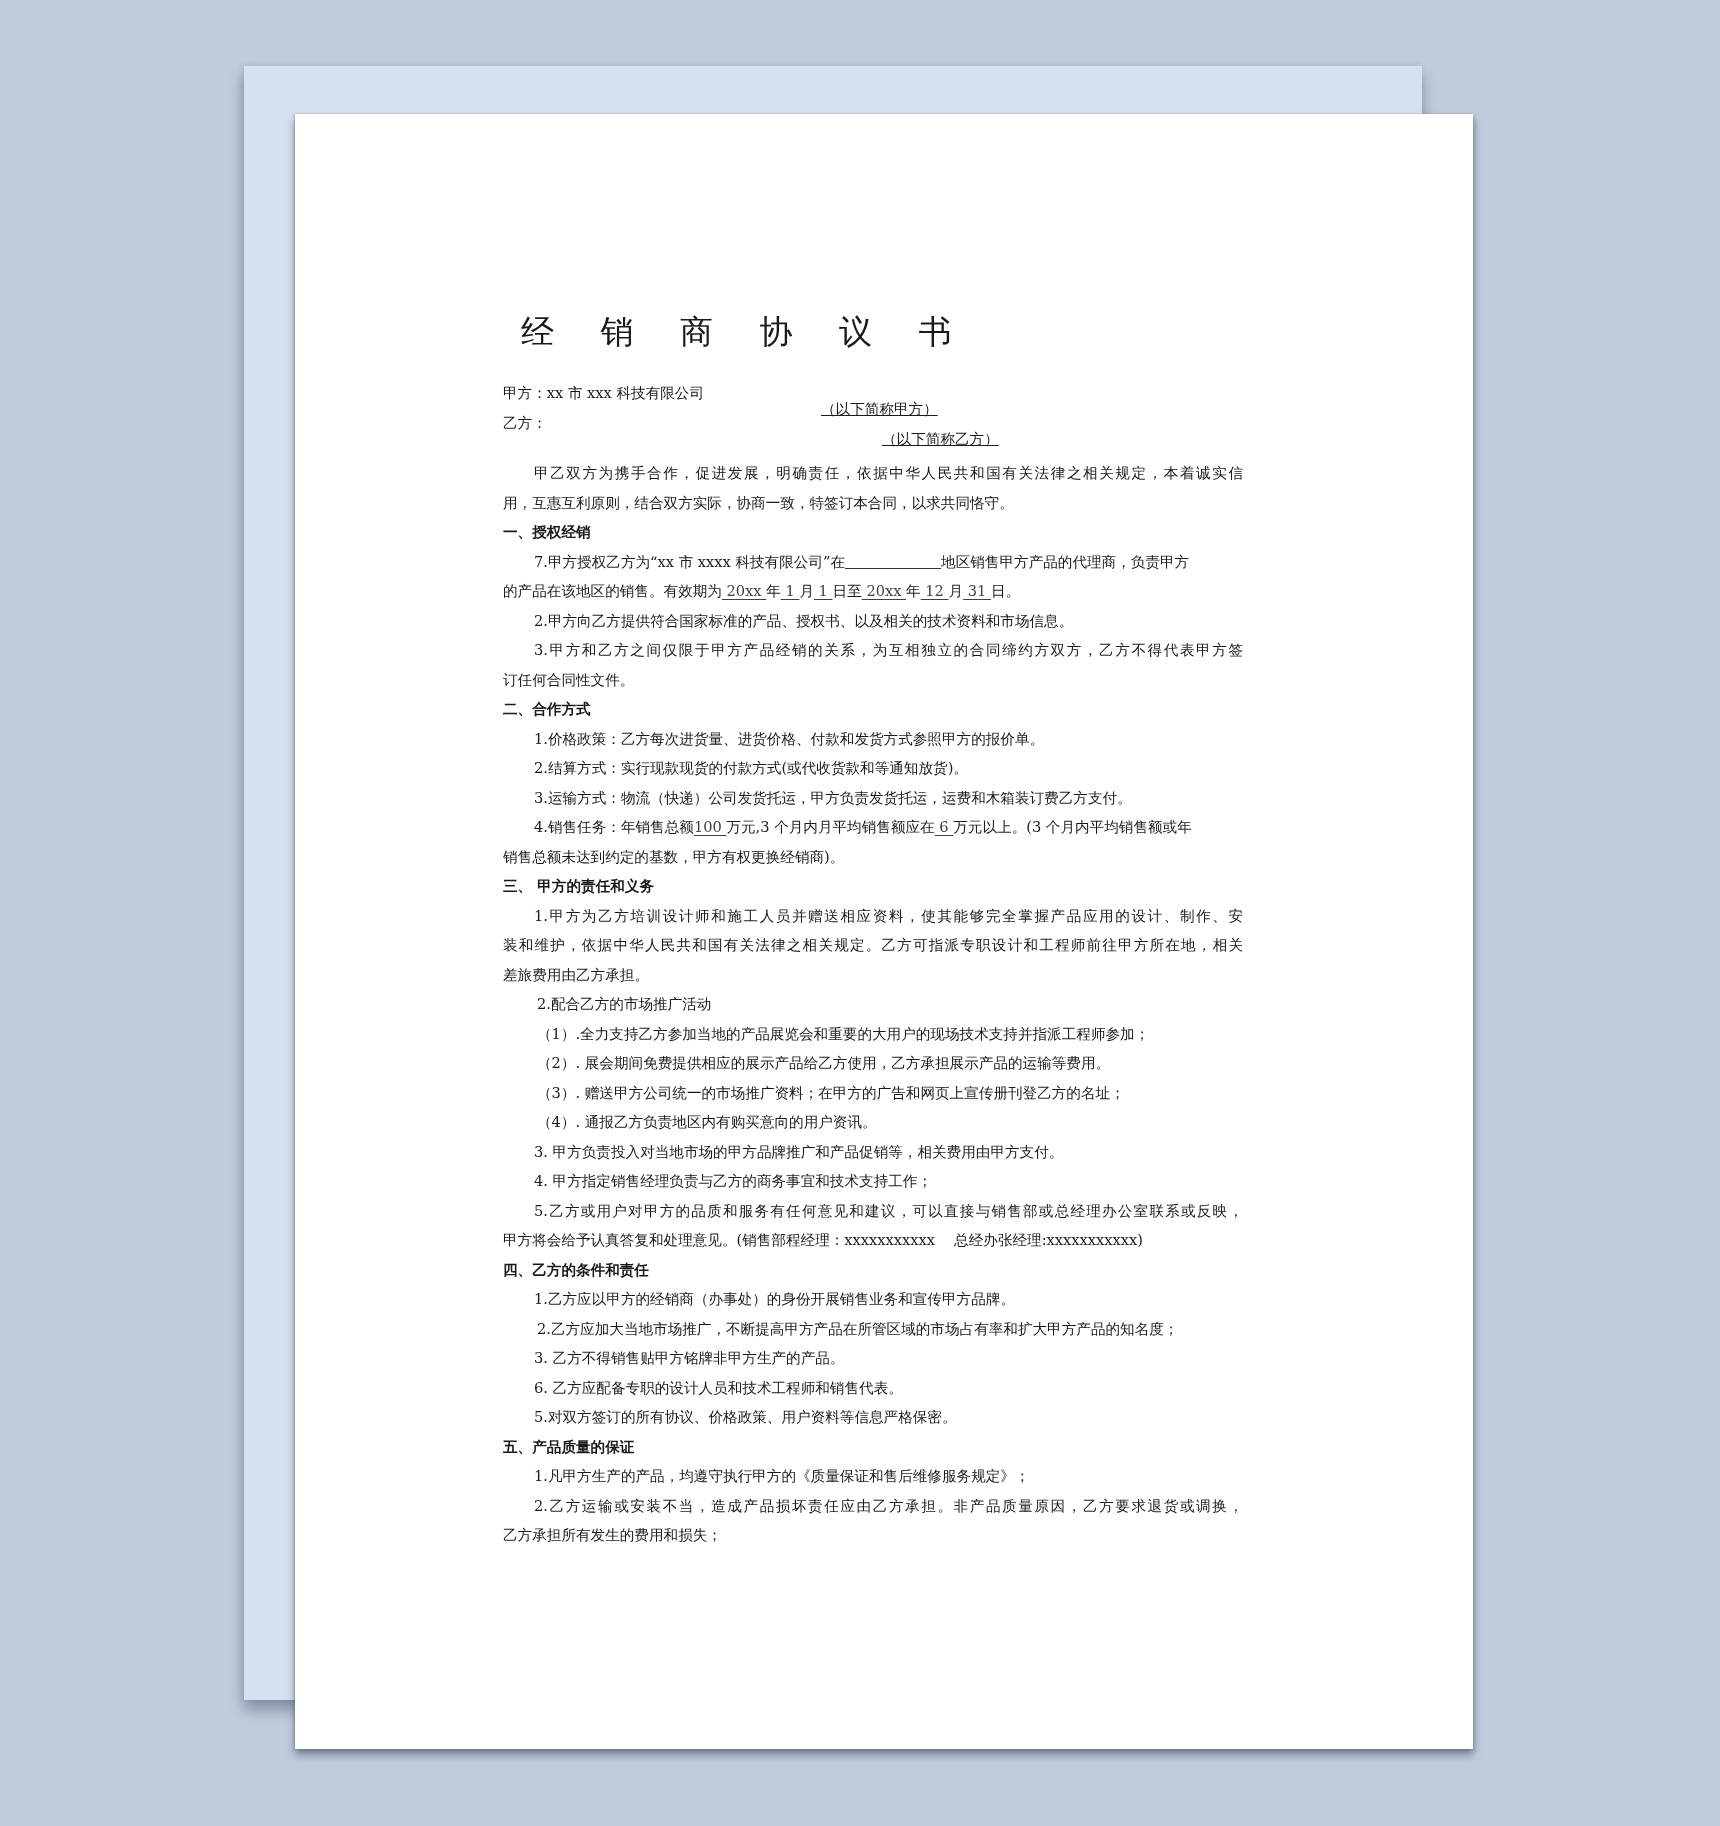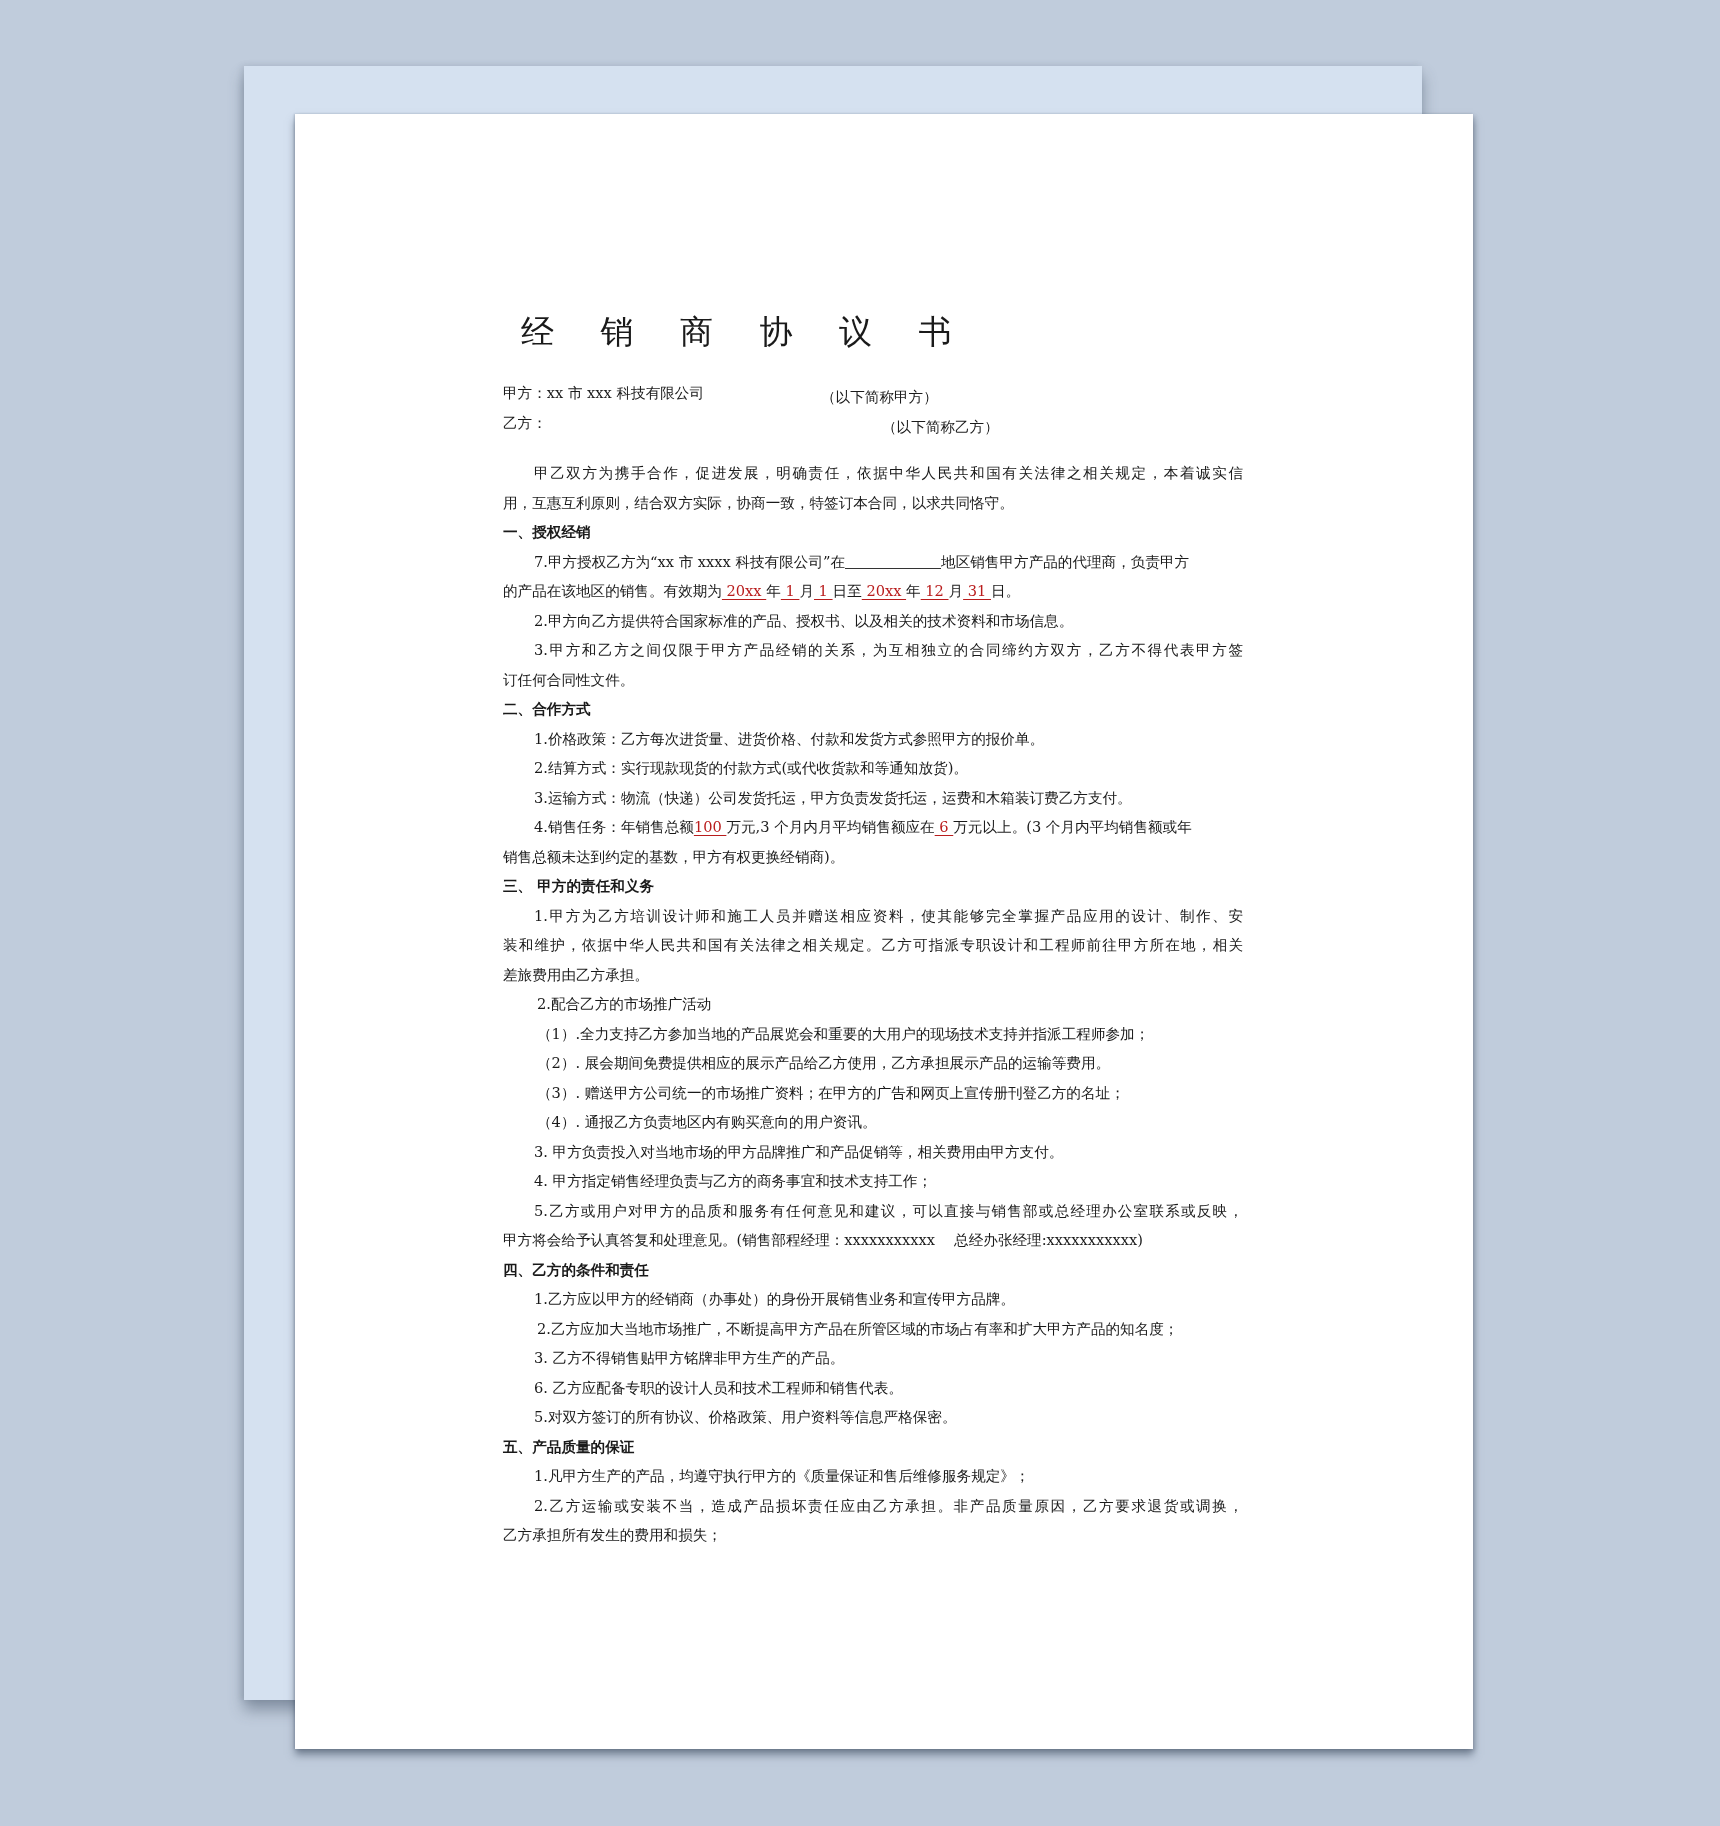--- a/index.html
+++ b/index.html
@@ -25,28 +25,28 @@
   .content {
     position: absolute; left: 503px; top: 300px; width: 740px;
   }
   .title {
     font-size: 33px; letter-spacing: 18px;
     padding-left: 18px; height: 70px; line-height: 64px; margin-left: 0;
     font-weight: normal;
   }
   .parties { margin-top: 8px; font-size: 14.6px; }
   .party-line { height: 29.5px; line-height: 29.5px; position: relative; white-space: nowrap; }
-  .party-note { position: absolute; top: 4px; }
+  .party-note { position: absolute; top: 16px; text-decoration: underline; }
   .body { margin-top: 21px; font-size: 14.6px; }
   .line { height: 29.5px; line-height: 29.5px; white-space: nowrap; }
   .indent1 { padding-left: 31px; }
   .indent2 { padding-left: 34px; }
   .head { font-weight: bold; }
   .justify { text-align: justify; text-align-last: justify; }
-  .fill { color: #b91c1c; text-decoration: underline; text-underline-offset: 3px; }
+  .fill { color: #404040; text-decoration: underline; text-underline-offset: 3px; }
   .blank { display: inline-block; width: 96px; border-bottom: 1px solid #333; height: 16px; vertical-align: -2px; }
 </style>
 </head>
 <body>
 
 <div class="sheet-back"></div>
 
 <div class="sheet-front"></div>
 
 <div class="content">

